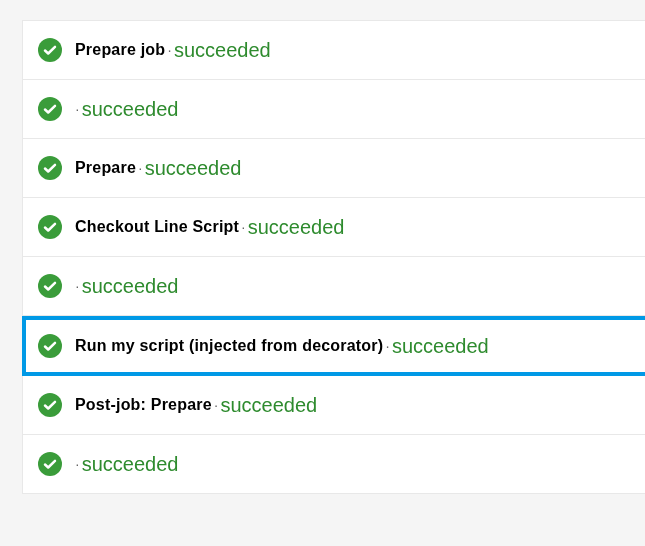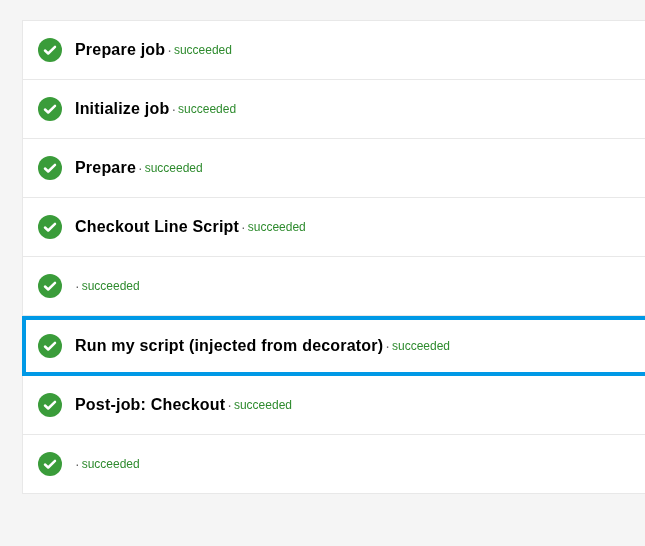--- a/index.html
+++ b/index.html
@@ -58,21 +58,21 @@
       font-size: 16px;
       font-weight: 600;
       color: #000000;
       letter-spacing: 0.2px;
     }
     .separator {
       font-size: 14px;
       color: #666666;
     }
     .status-text {
-      font-size: 12px;
+      font-size: 20px;
       color: #2e8b2e;
     }
   </style>
 </head>
 <body>
 
 <div class="steps-list">
 
 <div class="step-item">
       <span class="status-icon">
@@ -88,21 +88,20 @@
       </span>
     </div>
     <div class="step-item">
       <span class="status-icon">
     <svg viewBox="0 0 24 24">
       <circle cx="12" cy="12" r="12" fill="#3a9c3a"></circle>
       <path d="M7 12.5 L10.2 15.5 L17 8.8" stroke="#ffffff" stroke-width="2.5" fill="none" stroke-linecap="round" stroke-linejoin="round"></path>
     </svg>
       </span>
       <span class="step-content">
-        <span class="step-name">Initialize job</span>
         <span class="separator">·</span>
         <span class="status-text">succeeded</span>
       </span>
     </div>
     <div class="step-item">
       <span class="status-icon">
     <svg viewBox="0 0 24 24">
       <circle cx="12" cy="12" r="12" fill="#3a9c3a"></circle>
       <path d="M7 12.5 L10.2 15.5 L17 8.8" stroke="#ffffff" stroke-width="2.5" fill="none" stroke-linecap="round" stroke-linejoin="round"></path>
     </svg>
@@ -152,21 +151,21 @@
       </span>
     </div>
     <div class="step-item">
       <span class="status-icon">
     <svg viewBox="0 0 24 24">
       <circle cx="12" cy="12" r="12" fill="#3a9c3a"></circle>
       <path d="M7 12.5 L10.2 15.5 L17 8.8" stroke="#ffffff" stroke-width="2.5" fill="none" stroke-linecap="round" stroke-linejoin="round"></path>
     </svg>
       </span>
       <span class="step-content">
-        <span class="step-name">Post-job: Checkout</span>
+        <span class="step-name">Post-job: Prepare</span>
         <span class="separator">·</span>
         <span class="status-text">succeeded</span>
       </span>
     </div>
     <div class="step-item">
       <span class="status-icon">
     <svg viewBox="0 0 24 24">
       <circle cx="12" cy="12" r="12" fill="#3a9c3a"></circle>
       <path d="M7 12.5 L10.2 15.5 L17 8.8" stroke="#ffffff" stroke-width="2.5" fill="none" stroke-linecap="round" stroke-linejoin="round"></path>
     </svg>

